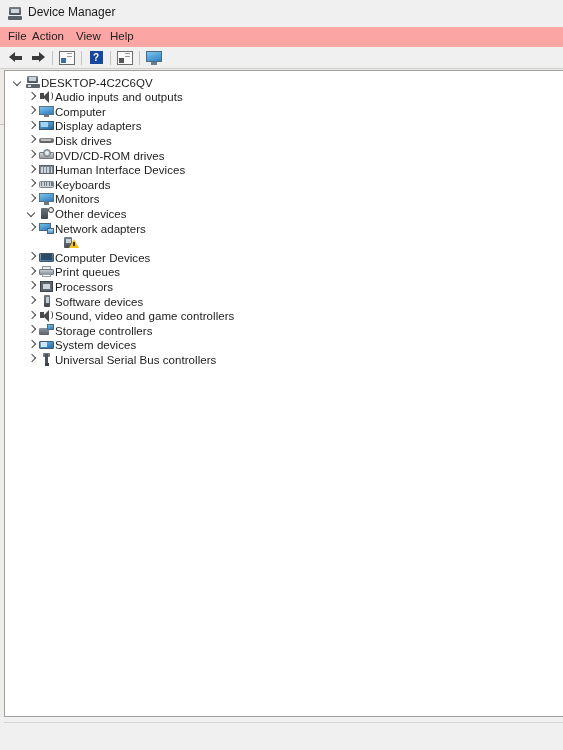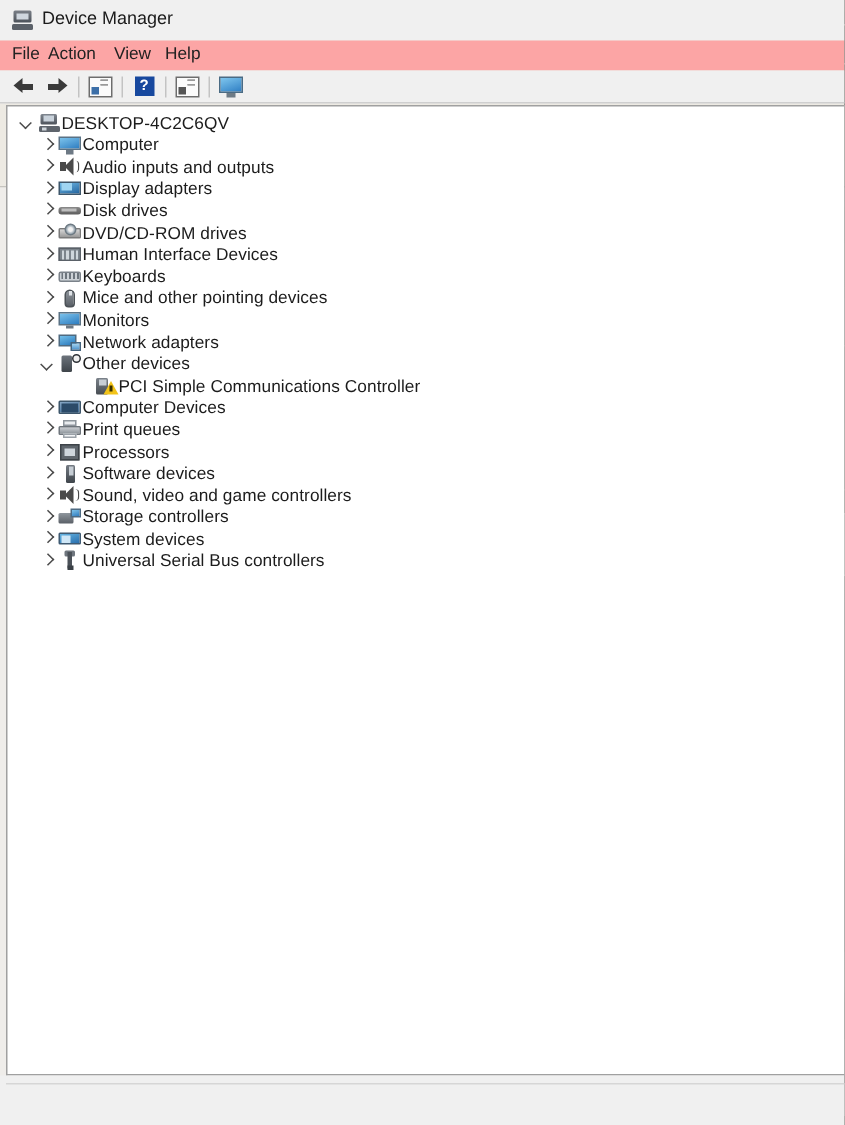--- a/index.html
+++ b/index.html
@@ -364,41 +364,41 @@
               <i class="b"></i>
               <i class="c"></i>
               <i class="d"></i>
             </span>
           </span>
           <span class="tlabel">DESKTOP-4C2C6QV</span>
         </div>
         <div class="trow lvl1">
           <span class="chev collapsed"></span>
           <span class="tico">
+            <span class="g g-spk">
+              <i class="a"></i>
+              <i class="b"></i>
+              <i class="c"></i>
+            </span>
+          </span>
+          <span class="tlabel">Audio inputs and outputs</span>
+        </div>
+        <div class="trow lvl1">
+          <span class="chev collapsed"></span>
+          <span class="tico">
             <span class="g g-mon">
               <i class="a"></i>
               <i class="b"></i>
             </span>
           </span>
           <span class="tlabel">Computer</span>
         </div>
         <div class="trow lvl1">
           <span class="chev collapsed"></span>
           <span class="tico">
-            <span class="g g-spk">
-              <i class="a"></i>
-              <i class="b"></i>
-              <i class="c"></i>
-            </span>
-          </span>
-          <span class="tlabel">Audio inputs and outputs</span>
-        </div>
-        <div class="trow lvl1">
-          <span class="chev collapsed"></span>
-          <span class="tico">
             <span class="g g-gfx">
               <i class="a"></i>
               <i class="b"></i>
             </span>
           </span>
           <span class="tlabel">Display adapters</span>
         </div>
         <div class="trow lvl1">
           <span class="chev collapsed"></span>
           <span class="tico">
@@ -435,67 +435,56 @@
             <span class="g g-kb">
               <i class="a"></i>
               <i class="b"></i>
             </span>
           </span>
           <span class="tlabel">Keyboards</span>
         </div>
         <div class="trow lvl1">
           <span class="chev collapsed"></span>
           <span class="tico">
-            <span class="g g-mouse">
-              <i class="a"></i>
-              <i class="b"></i>
-            </span>
-          </span>
-          <span class="tlabel">Mice and other pointing devices</span>
-        </div>
-        <div class="trow lvl1">
-          <span class="chev collapsed"></span>
-          <span class="tico">
             <span class="g g-mon">
               <i class="a"></i>
               <i class="b"></i>
             </span>
           </span>
           <span class="tlabel">Monitors</span>
         </div>
         <div class="trow lvl1">
+          <span class="chev expanded"></span>
+          <span class="tico">
+            <span class="g g-other">
+              <i class="a"></i>
+              <i class="b"></i>
+            </span>
+          </span>
+          <span class="tlabel">Other devices</span>
+        </div>
+        <div class="trow lvl1">
           <span class="chev collapsed"></span>
           <span class="tico">
             <span class="g g-net">
               <i class="a"></i>
               <i class="b"></i>
             </span>
           </span>
           <span class="tlabel">Network adapters</span>
-        </div>
-        <div class="trow lvl1">
-          <span class="chev expanded"></span>
-          <span class="tico">
-            <span class="g g-other">
-              <i class="a"></i>
-              <i class="b"></i>
-            </span>
-          </span>
-          <span class="tlabel">Other devices</span>
         </div>
         <div class="trow lvl2">
           <span class="chev"></span>
           <span class="tico">
             <span class="g g-pci">
               <i class="a"></i>
               <i class="b"></i>
               <i class="g-warn"></i>
             </span>
           </span>
-          <span class="tlabel">PCI Simple Communications Controller</span>
         </div>
         <div class="trow lvl1">
           <span class="chev collapsed"></span>
           <span class="tico">
             <span class="g g-port">
               <i class="a"></i>
               <i class="b"></i>
             </span>
           </span>
           <span class="tlabel">Computer Devices</span>

